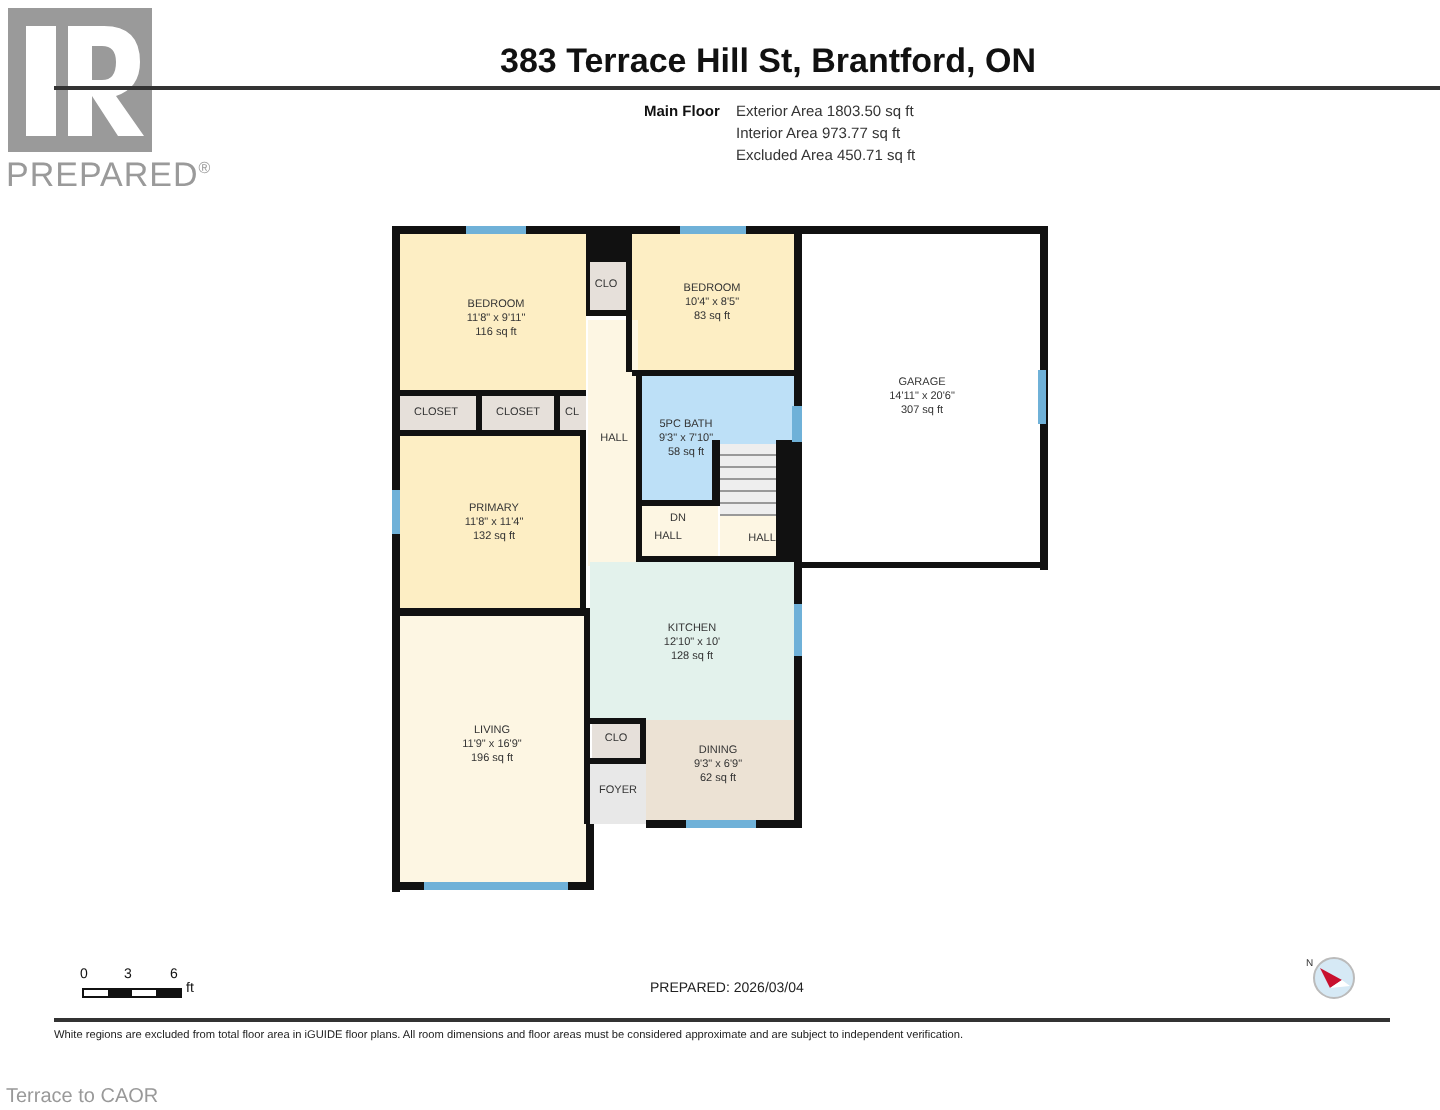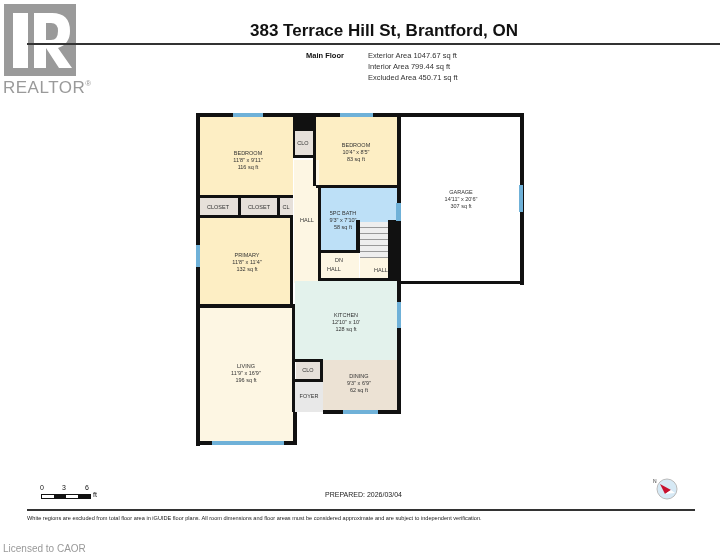--- a/index.html
+++ b/index.html
@@ -2,48 +2,48 @@
 <html><head>
 <meta charset="utf-8">
 <style>
   html,body{margin:0;padding:0;background:#fff;}
   body{width:720px;height:555px;position:relative;overflow:hidden;font-family:"Liberation Sans",sans-serif;color:#111;}
   .abs{position:absolute;}
   .logo{left:4px;top:4px;width:72px;height:72px;background:#9a9a9a;}
   .logo-text{left:3px;top:78px;font-size:17px;color:#9a9a9a;letter-spacing:0.5px;}
   .title{left:250px;top:21px;font-size:17px;font-weight:bold;color:#111;}
   .title-rule{left:27px;top:43px;width:693px;height:1.5px;background:#333;}
-  .floor-label{left:306px;top:51px;font-size:7.5px;font-weight:bold;}
+  .floor-label{left:322px;top:51px;font-size:7.5px;font-weight:bold;}
   .area-line{left:368px;font-size:7.5px;color:#333;}
   .room{position:absolute;box-sizing:border-box;}
   .rlabel{position:absolute;font-size:5.5px;color:#333;text-align:center;line-height:7px;white-space:nowrap;transform:translate(-50%,-50%);}
   .wall{position:absolute;background:#111;}
   .win{position:absolute;background:#6fb1d8;}
   .scale{left:40px;top:484px;font-size:7px;}
   .prepared{left:325px;top:491px;font-size:7px;color:#222;}
   .foot-rule{left:27px;top:509px;width:668px;height:1.5px;background:#333;}
   .disclaimer{left:27px;top:515px;font-size:5.6px;color:#222;white-space:nowrap;}
   .licensed{left:3px;top:543px;font-size:10px;color:#999;}
 </style>
 </head>
 <body>
 
 <div class="abs logo">
   <svg width="72" height="72" viewBox="0 0 72 72">
     <rect x="9" y="9" width="15" height="55" fill="#fff"></rect>
     <path d="M30 9 H48 Q66 9 66 27 Q66 40 54 44 L68 64 H55 L42 44 H42 V64 H30 Z M42 19 V36 H47 Q54 36 54 27 Q54 19 47 19 Z" fill="#fff"></path>
   </svg>
 </div>
-<div class="abs logo-text"><span>REALTOR</span><sup style="font-size:8px">®</sup></div>
+<div class="abs logo-text"><span>PREPARED</span><sup style="font-size:8px">®</sup></div>
 
 <div class="abs title">383 Terrace Hill St, Brantford, ON</div>
 <div class="abs title-rule"></div>
 <div class="abs floor-label">Main Floor</div>
-<div class="abs area-line" style="top:51px">Exterior Area 1047.67 sq ft</div>
-<div class="abs area-line" style="top:62px">Interior Area 799.44 sq ft</div>
+<div class="abs area-line" style="top:51px">Exterior Area 1803.50 sq ft</div>
+<div class="abs area-line" style="top:62px">Interior Area 973.77 sq ft</div>
 <div class="abs area-line" style="top:73px">Excluded Area 450.71 sq ft</div>
 
 <div class="abs" style="left:0;top:0;width:720px;height:555px;">
 
   <div class="room" style="left:200px;top:117px;width:93px;height:79px;background:#fdeec4;"></div>
   <div class="room" style="left:294px;top:131px;width:20px;height:25px;background:#e6e0da;"></div>
   <div class="room" style="left:316px;top:117px;width:81px;height:68px;background:#fdeec4;"></div>
   <div class="room" style="left:294px;top:160px;width:25px;height:123px;background:#fdf6e3;"></div>
   <div class="room" style="left:200px;top:198px;width:38px;height:17px;background:#e6e0da;"></div>
   <div class="room" style="left:241px;top:198px;width:36px;height:17px;background:#e6e0da;"></div>
@@ -169,13 +169,13 @@
   <svg width="30" height="26" viewBox="0 0 30 26">
     <circle cx="16" cy="13" r="10" fill="#d6e9f5" stroke="#bbb" stroke-width="1"></circle>
     <path d="M9 8 L20 14 L14 18 Z" fill="#c8102e"></path>
     <path d="M14 18 L20 14 L24 17 Z" fill="#fff"></path>
     <text x="2" y="7" font-size="5" fill="#333" font-family="Liberation Sans, sans-serif">N</text>
   </svg>
 </div>
 
 <div class="abs foot-rule"></div>
 <div class="abs disclaimer">White regions are excluded from total floor area in iGUIDE floor plans. All room dimensions and floor areas must be considered approximate and are subject to independent verification.</div>
-<div class="abs licensed">Licensed to CAOR</div>
+<div class="abs licensed">Terrace to CAOR</div>
 
 </body></html>

